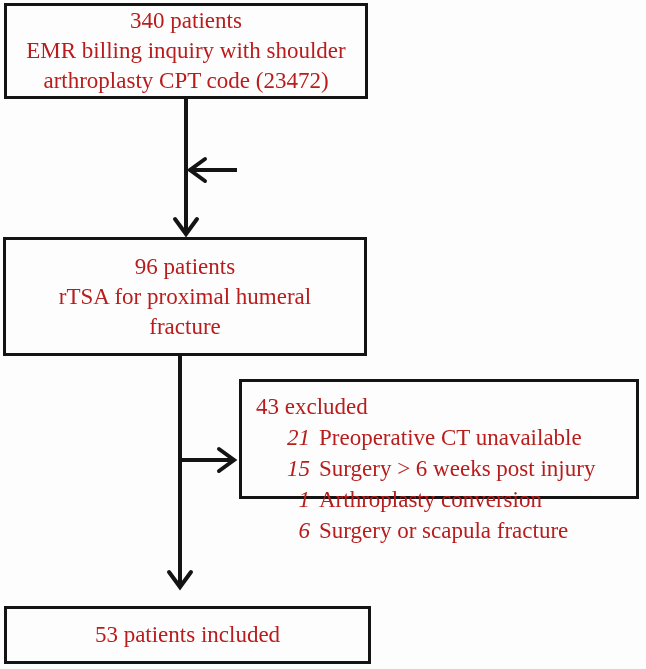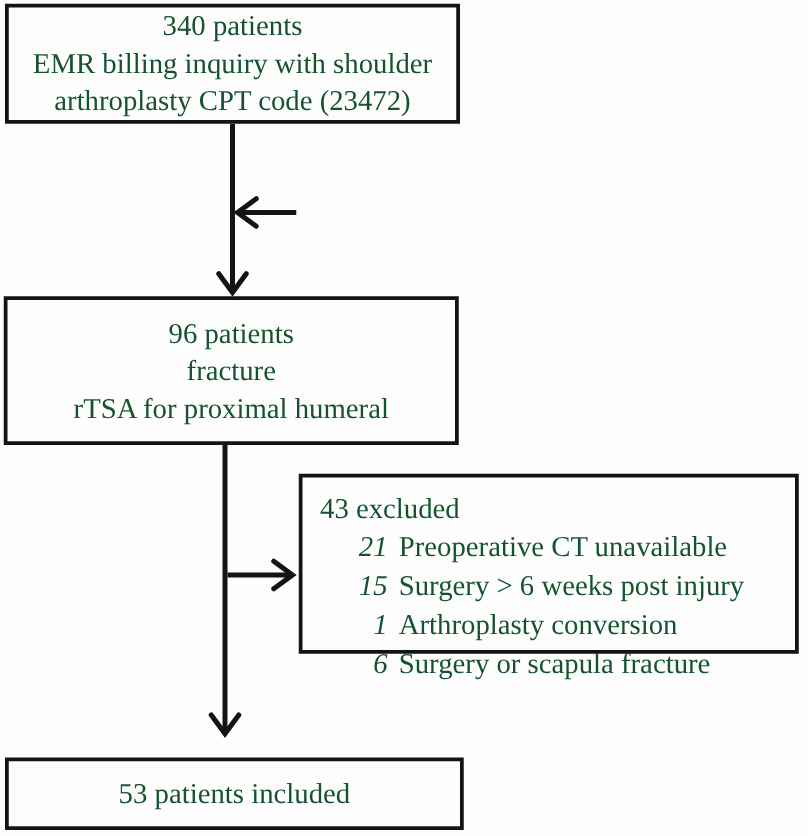--- a/index.html
+++ b/index.html
@@ -6,21 +6,21 @@
     margin: 0;
     padding: 0;
     background: #ffffff;
   }
   .canvas {
     position: relative;
     width: 646px;
     height: 669px;
     background: #fdfdfd;
     font-family: "Liberation Serif", "DejaVu Serif", serif;
-    color: #14532d;
+    color: #b91c1c;
     overflow: hidden;
   }
   .arrows {
     position: absolute;
     left: 0;
     top: 0;
     width: 646px;
     height: 669px;
     pointer-events: none;
   }
@@ -46,21 +46,21 @@
   .box.centered {
     display: flex;
     flex-direction: column;
     justify-content: center;
     align-items: center;
     text-align: center;
   }
   .box-top    { left: 4px;   top: 3px;   width: 364px; height: 96px; }
   .box-xr     { left: 237px; top: 137px; width: 174px; height: 63px; }
   .box-rtsa   { left: 3px;   top: 237px; width: 364px; height: 119px; }
-  .box-excl   { left: 239px; top: 379px; width: 400px; height: 144px; padding: 9px 10px 0 14px; line-height: 31px; }
+  .box-excl   { left: 239px; top: 379px; width: 400px; height: 120px; padding: 9px 10px 0 14px; line-height: 31px; }
   .box-incl   { left: 4px;   top: 606px; width: 367px; height: 58px; }
   .excl-item {
     display: flex;
   }
   .excl-num {
     width: 54px;
     text-align: right;
     flex: 0 0 54px;
     font-style: italic;
   }
@@ -99,22 +99,22 @@
 
   <div class="box box-top centered">
     <div>340 patients</div>
     <div>EMR billing inquiry with shoulder</div>
     <div>arthroplasty CPT code (23472)</div>
   </div>
 
 
   <div class="box box-rtsa centered">
     <div>96 patients</div>
+    <div>rTSA for proximal humeral</div>
     <div>fracture</div>
-    <div>rTSA for proximal humeral</div>
   </div>
 
   <div class="box box-excl">
     <div>43 excluded</div>
     <div class="excl-item">
       <span class="excl-num">21</span>
       <span class="excl-reason">Preoperative CT unavailable</span>
     </div>
     <div class="excl-item">
       <span class="excl-num">15</span>

